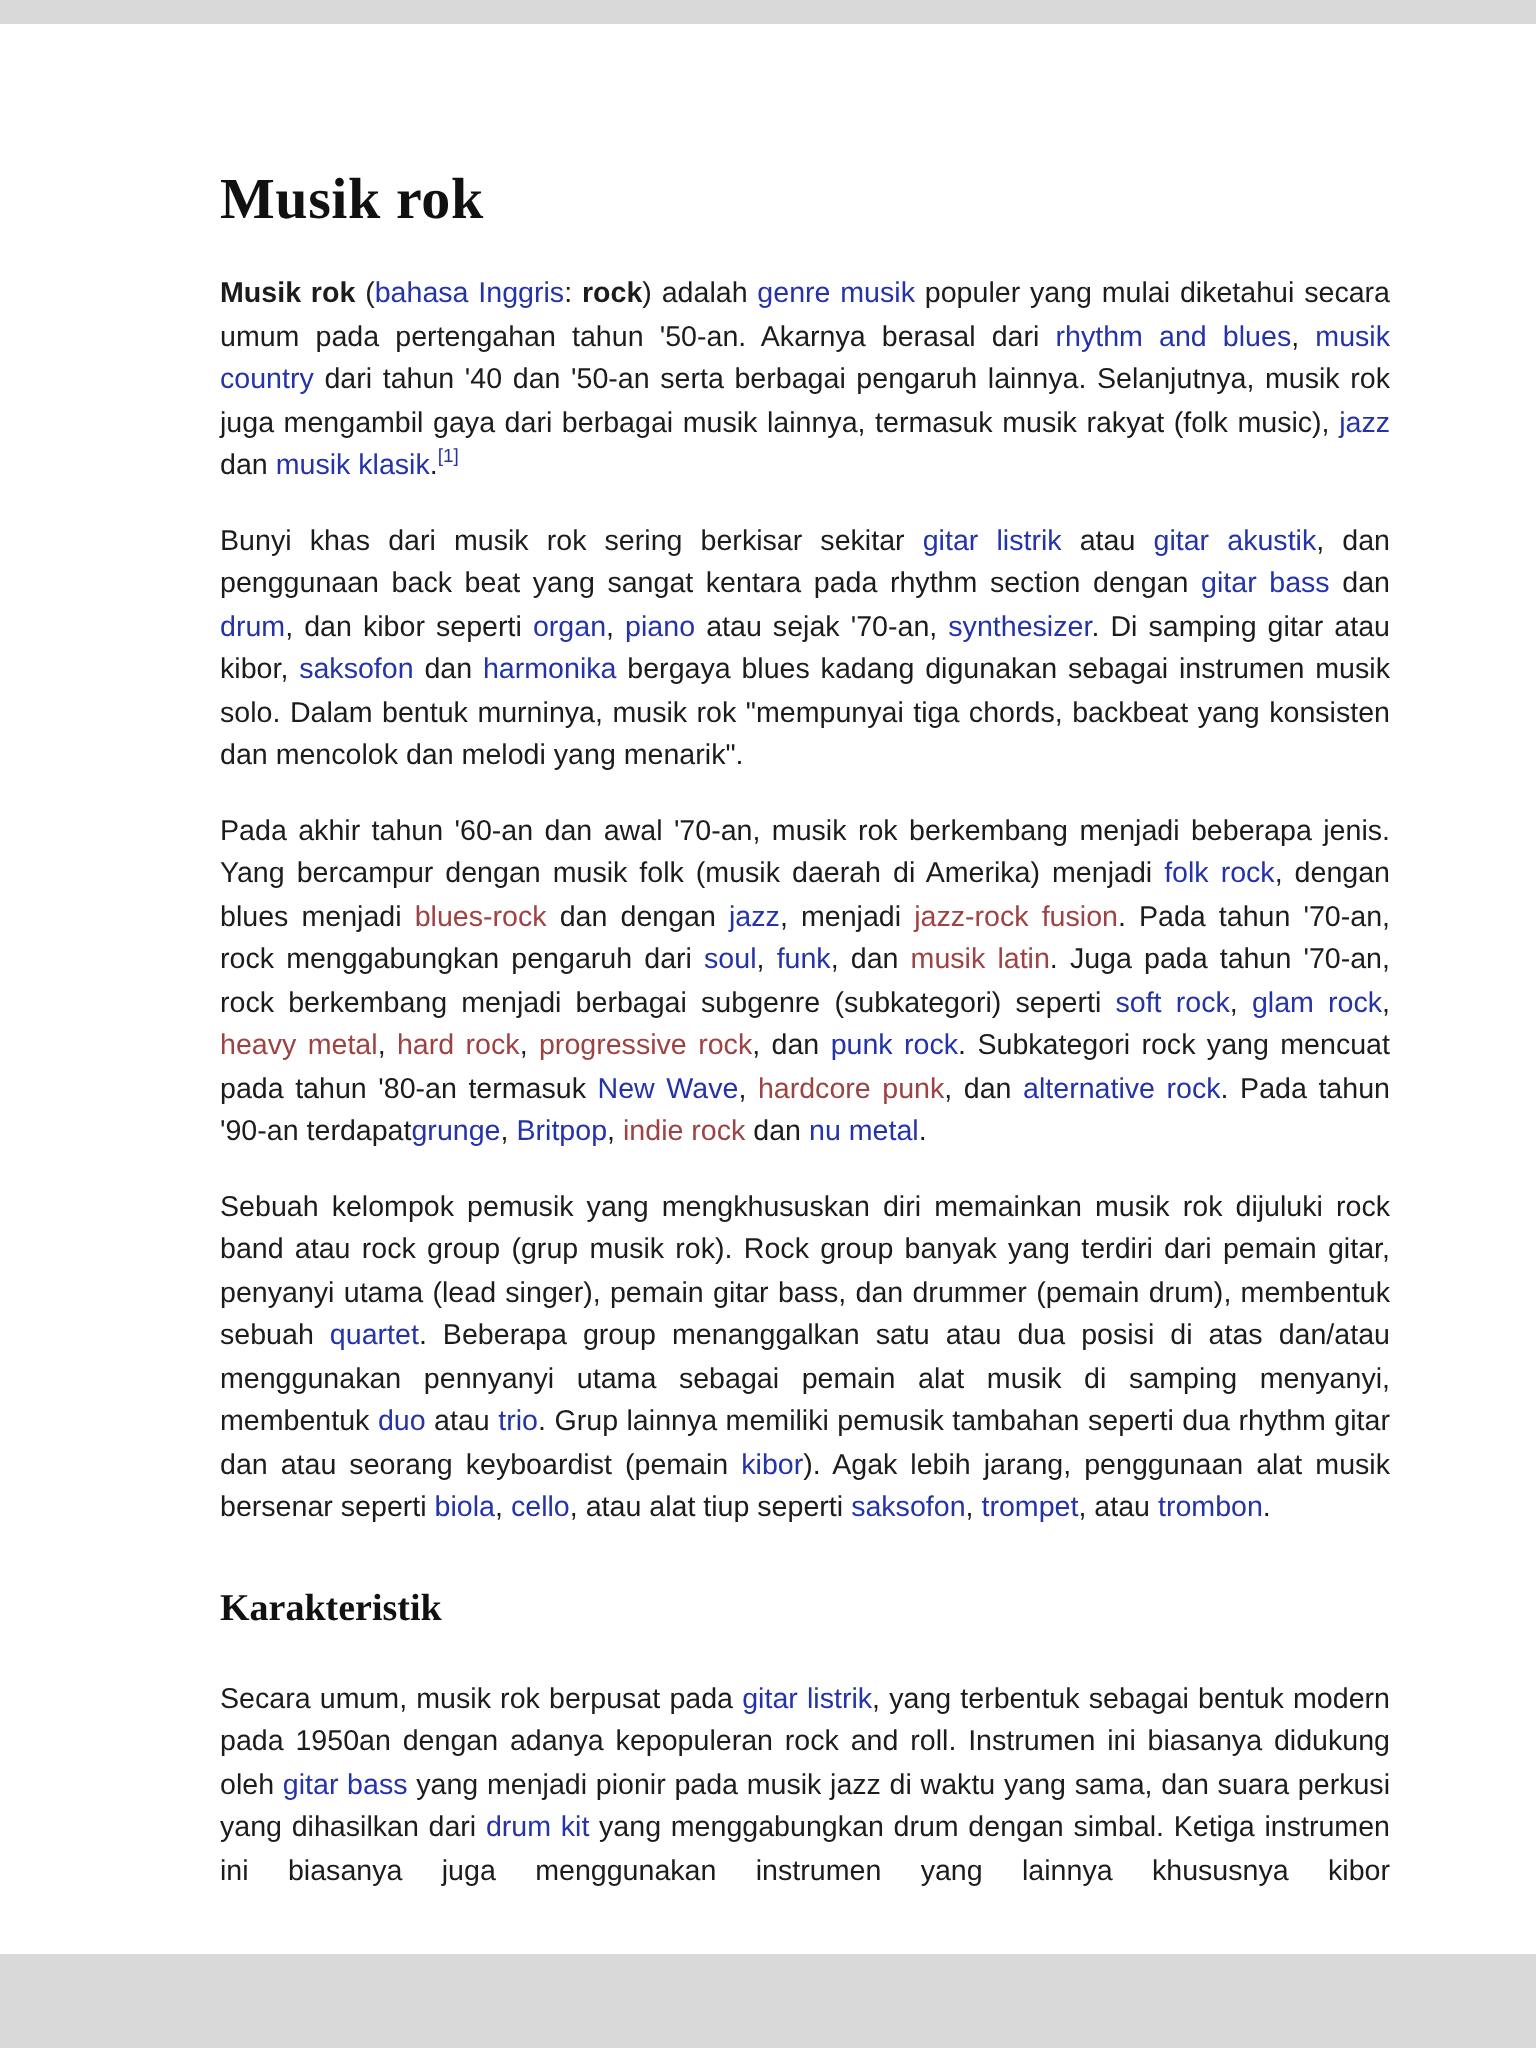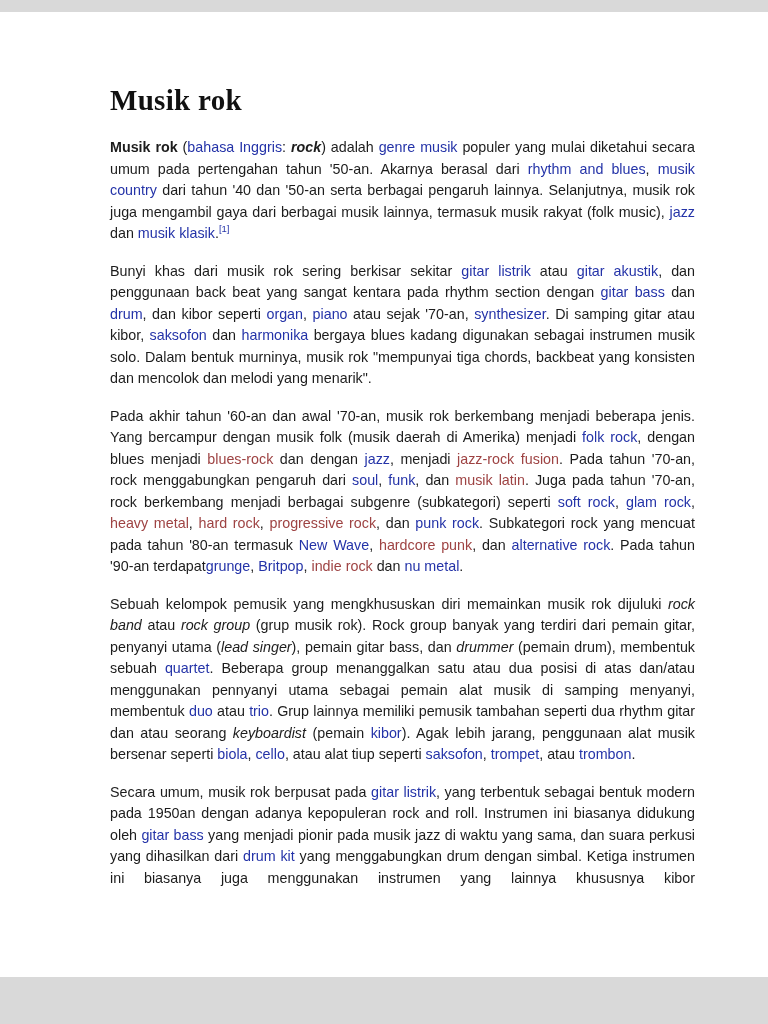--- a/index.html
+++ b/index.html
@@ -33,32 +33,33 @@
     margin:28px 0 24px 0;color:#111;
   }
   p{
     font-size:14.3px;line-height:21.5px;
     text-align:justify;
     margin:0 0 16px 0;
   }
   .justify-last{text-align-last:justify;margin-top:12px;}
   .run{white-space:pre-wrap;}
   .bold{font-weight:700;}
-  .italic{font-style:italic;}
+  .italic{}
   .link-blue{color:var(--link-blue);cursor:pointer;}
   .link-red{color:var(--link-red);cursor:pointer;}
   .sup-ref{vertical-align:super;font-size:9.5px;line-height:0;}
 </style>
 </head>
 <body>
 
 <div class="strip strip-top"></div>
 
 <div class="doc">
     <h1>Musik rok</h1>
     <p><span class="run bold">Musik rok</span><span class="run"> (</span><span class="run link-blue">bahasa Inggris</span><span class="run">: </span><span class="run bold italic">rock</span><span class="run">) adalah </span><span class="run link-blue">genre musik</span><span class="run"> populer yang mulai diketahui secara umum pada pertengahan tahun '50-an. Akarnya berasal dari </span><span class="run link-blue">rhythm and blues</span><span class="run">, </span><span class="run link-blue">musik country</span><span class="run"> dari tahun '40 dan '50-an serta berbagai pengaruh lainnya. Selanjutnya, musik rok juga mengambil gaya dari berbagai musik lainnya, termasuk musik rakyat (folk music), </span><span class="run link-blue">jazz</span><span class="run"> dan </span><span class="run link-blue">musik klasik</span><span class="run">.</span><span class="run sup-ref link-blue">[1]</span></p>
     <p><span class="run">Bunyi khas dari musik rok sering berkisar sekitar </span><span class="run link-blue">gitar listrik</span><span class="run"> atau </span><span class="run link-blue">gitar akustik</span><span class="run">, dan penggunaan back beat yang sangat kentara pada rhythm section dengan </span><span class="run link-blue">gitar bass</span><span class="run"> dan </span><span class="run link-blue">drum</span><span class="run">, dan kibor seperti </span><span class="run link-blue">organ</span><span class="run">, </span><span class="run link-blue">piano</span><span class="run"> atau sejak '70-an, </span><span class="run link-blue">synthesizer</span><span class="run">. Di samping gitar atau kibor, </span><span class="run link-blue">saksofon</span><span class="run"> dan </span><span class="run link-blue">harmonika</span><span class="run"> bergaya blues kadang digunakan sebagai instrumen musik solo. Dalam bentuk murninya, musik rok "mempunyai tiga chords, backbeat yang konsisten dan mencolok dan melodi yang menarik".</span></p>
     <p><span class="run">Pada akhir tahun '60-an dan awal '70-an, musik rok berkembang menjadi beberapa jenis. Yang bercampur dengan musik folk (musik daerah di Amerika) menjadi </span><span class="run link-blue">folk rock</span><span class="run">, dengan blues menjadi </span><span class="run link-red">blues-rock</span><span class="run"> dan dengan </span><span class="run link-blue">jazz</span><span class="run">, menjadi </span><span class="run link-red">jazz-rock fusion</span><span class="run">. Pada tahun '70-an, rock menggabungkan pengaruh dari </span><span class="run link-blue">soul</span><span class="run">, </span><span class="run link-blue">funk</span><span class="run">, dan </span><span class="run link-red">musik latin</span><span class="run">. Juga pada tahun '70-an, rock berkembang menjadi berbagai subgenre (subkategori) seperti </span><span class="run link-blue">soft rock</span><span class="run">, </span><span class="run link-blue">glam rock</span><span class="run">, </span><span class="run link-red">heavy metal</span><span class="run">, </span><span class="run link-red">hard rock</span><span class="run">, </span><span class="run link-red">progressive rock</span><span class="run">, dan </span><span class="run link-blue">punk rock</span><span class="run">. Subkategori rock yang mencuat pada tahun '80-an termasuk </span><span class="run link-blue">New Wave</span><span class="run">, </span><span class="run link-red">hardcore punk</span><span class="run">, dan </span><span class="run link-blue">alternative rock</span><span class="run">. Pada tahun '90-an terdapat</span><span class="run link-blue">grunge</span><span class="run">, </span><span class="run link-blue">Britpop</span><span class="run">, </span><span class="run link-red">indie rock</span><span class="run"> dan </span><span class="run link-blue">nu metal</span><span class="run">.</span></p>
     <p><span class="run">Sebuah kelompok pemusik yang mengkhususkan diri memainkan musik rok dijuluki </span><span class="run italic">rock band</span><span class="run"> atau </span><span class="run italic">rock group</span><span class="run"> (grup musik rok). Rock group banyak yang terdiri dari pemain gitar, penyanyi utama (</span><span class="run italic">lead singer</span><span class="run">), pemain gitar bass, dan </span><span class="run italic">drummer</span><span class="run"> (pemain drum), membentuk sebuah </span><span class="run link-blue">quartet</span><span class="run">. Beberapa group menanggalkan satu atau dua posisi di atas dan/atau menggunakan pennyanyi utama sebagai pemain alat musik di samping menyanyi, membentuk </span><span class="run link-blue">duo</span><span class="run"> atau </span><span class="run link-blue">trio</span><span class="run">. Grup lainnya memiliki pemusik tambahan seperti dua rhythm gitar dan atau seorang </span><span class="run italic">keyboardist</span><span class="run"> (pemain </span><span class="run link-blue">kibor</span><span class="run">). Agak lebih jarang, penggunaan alat musik bersenar seperti </span><span class="run link-blue">biola</span><span class="run">, </span><span class="run link-blue">cello</span><span class="run">, atau alat tiup seperti </span><span class="run link-blue">saksofon</span><span class="run">, </span><span class="run link-blue">trompet</span><span class="run">, atau </span><span class="run link-blue">trombon</span><span class="run">.</span></p>
+    <h2>Karakteristik</h2>
     <p class="justify-last"><span class="run">Secara umum, musik rok berpusat pada </span><span class="run link-blue">gitar listrik</span><span class="run">, yang terbentuk sebagai bentuk modern pada 1950an dengan adanya kepopuleran rock and roll. Instrumen ini biasanya didukung oleh </span><span class="run link-blue">gitar bass</span><span class="run"> yang menjadi pionir pada musik jazz di waktu yang sama, dan suara perkusi yang dihasilkan dari </span><span class="run link-blue">drum kit</span><span class="run"> yang menggabungkan drum dengan simbal. Ketiga instrumen ini biasanya juga menggunakan instrumen yang lainnya khususnya kibor</span></p>
   </div>
 
 <div class="strip strip-bottom"></div>
 
 </body></html>

